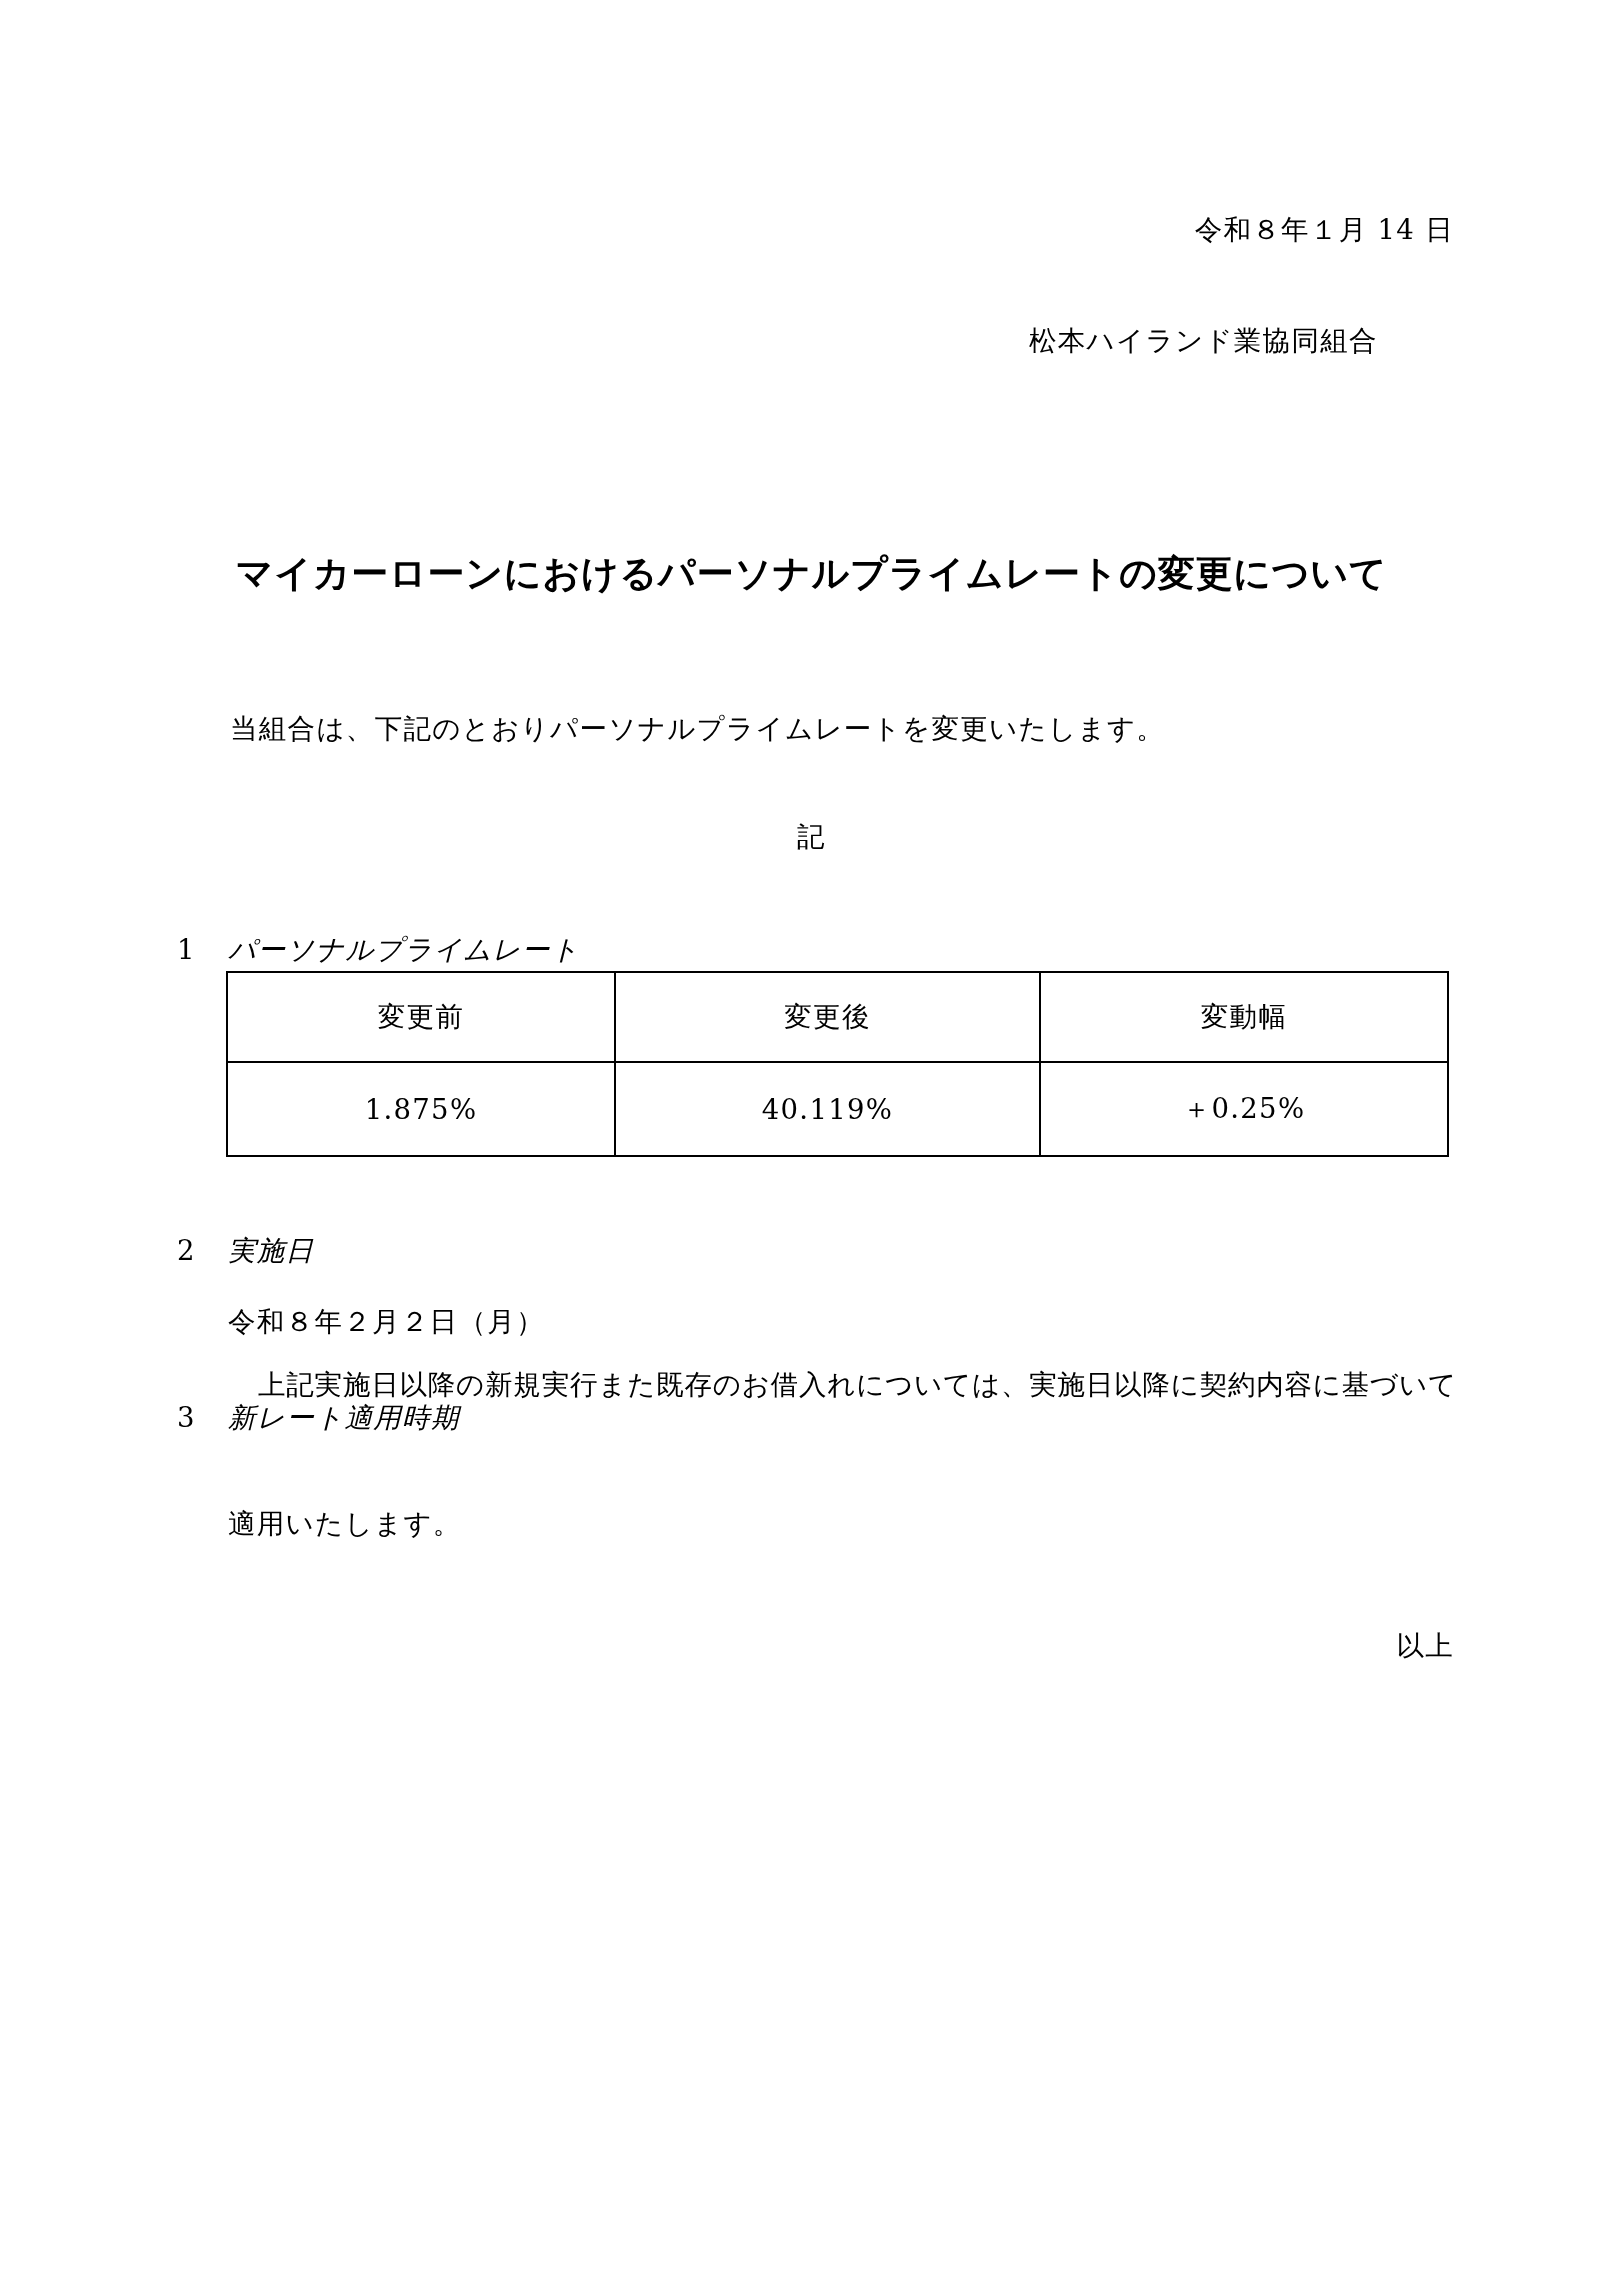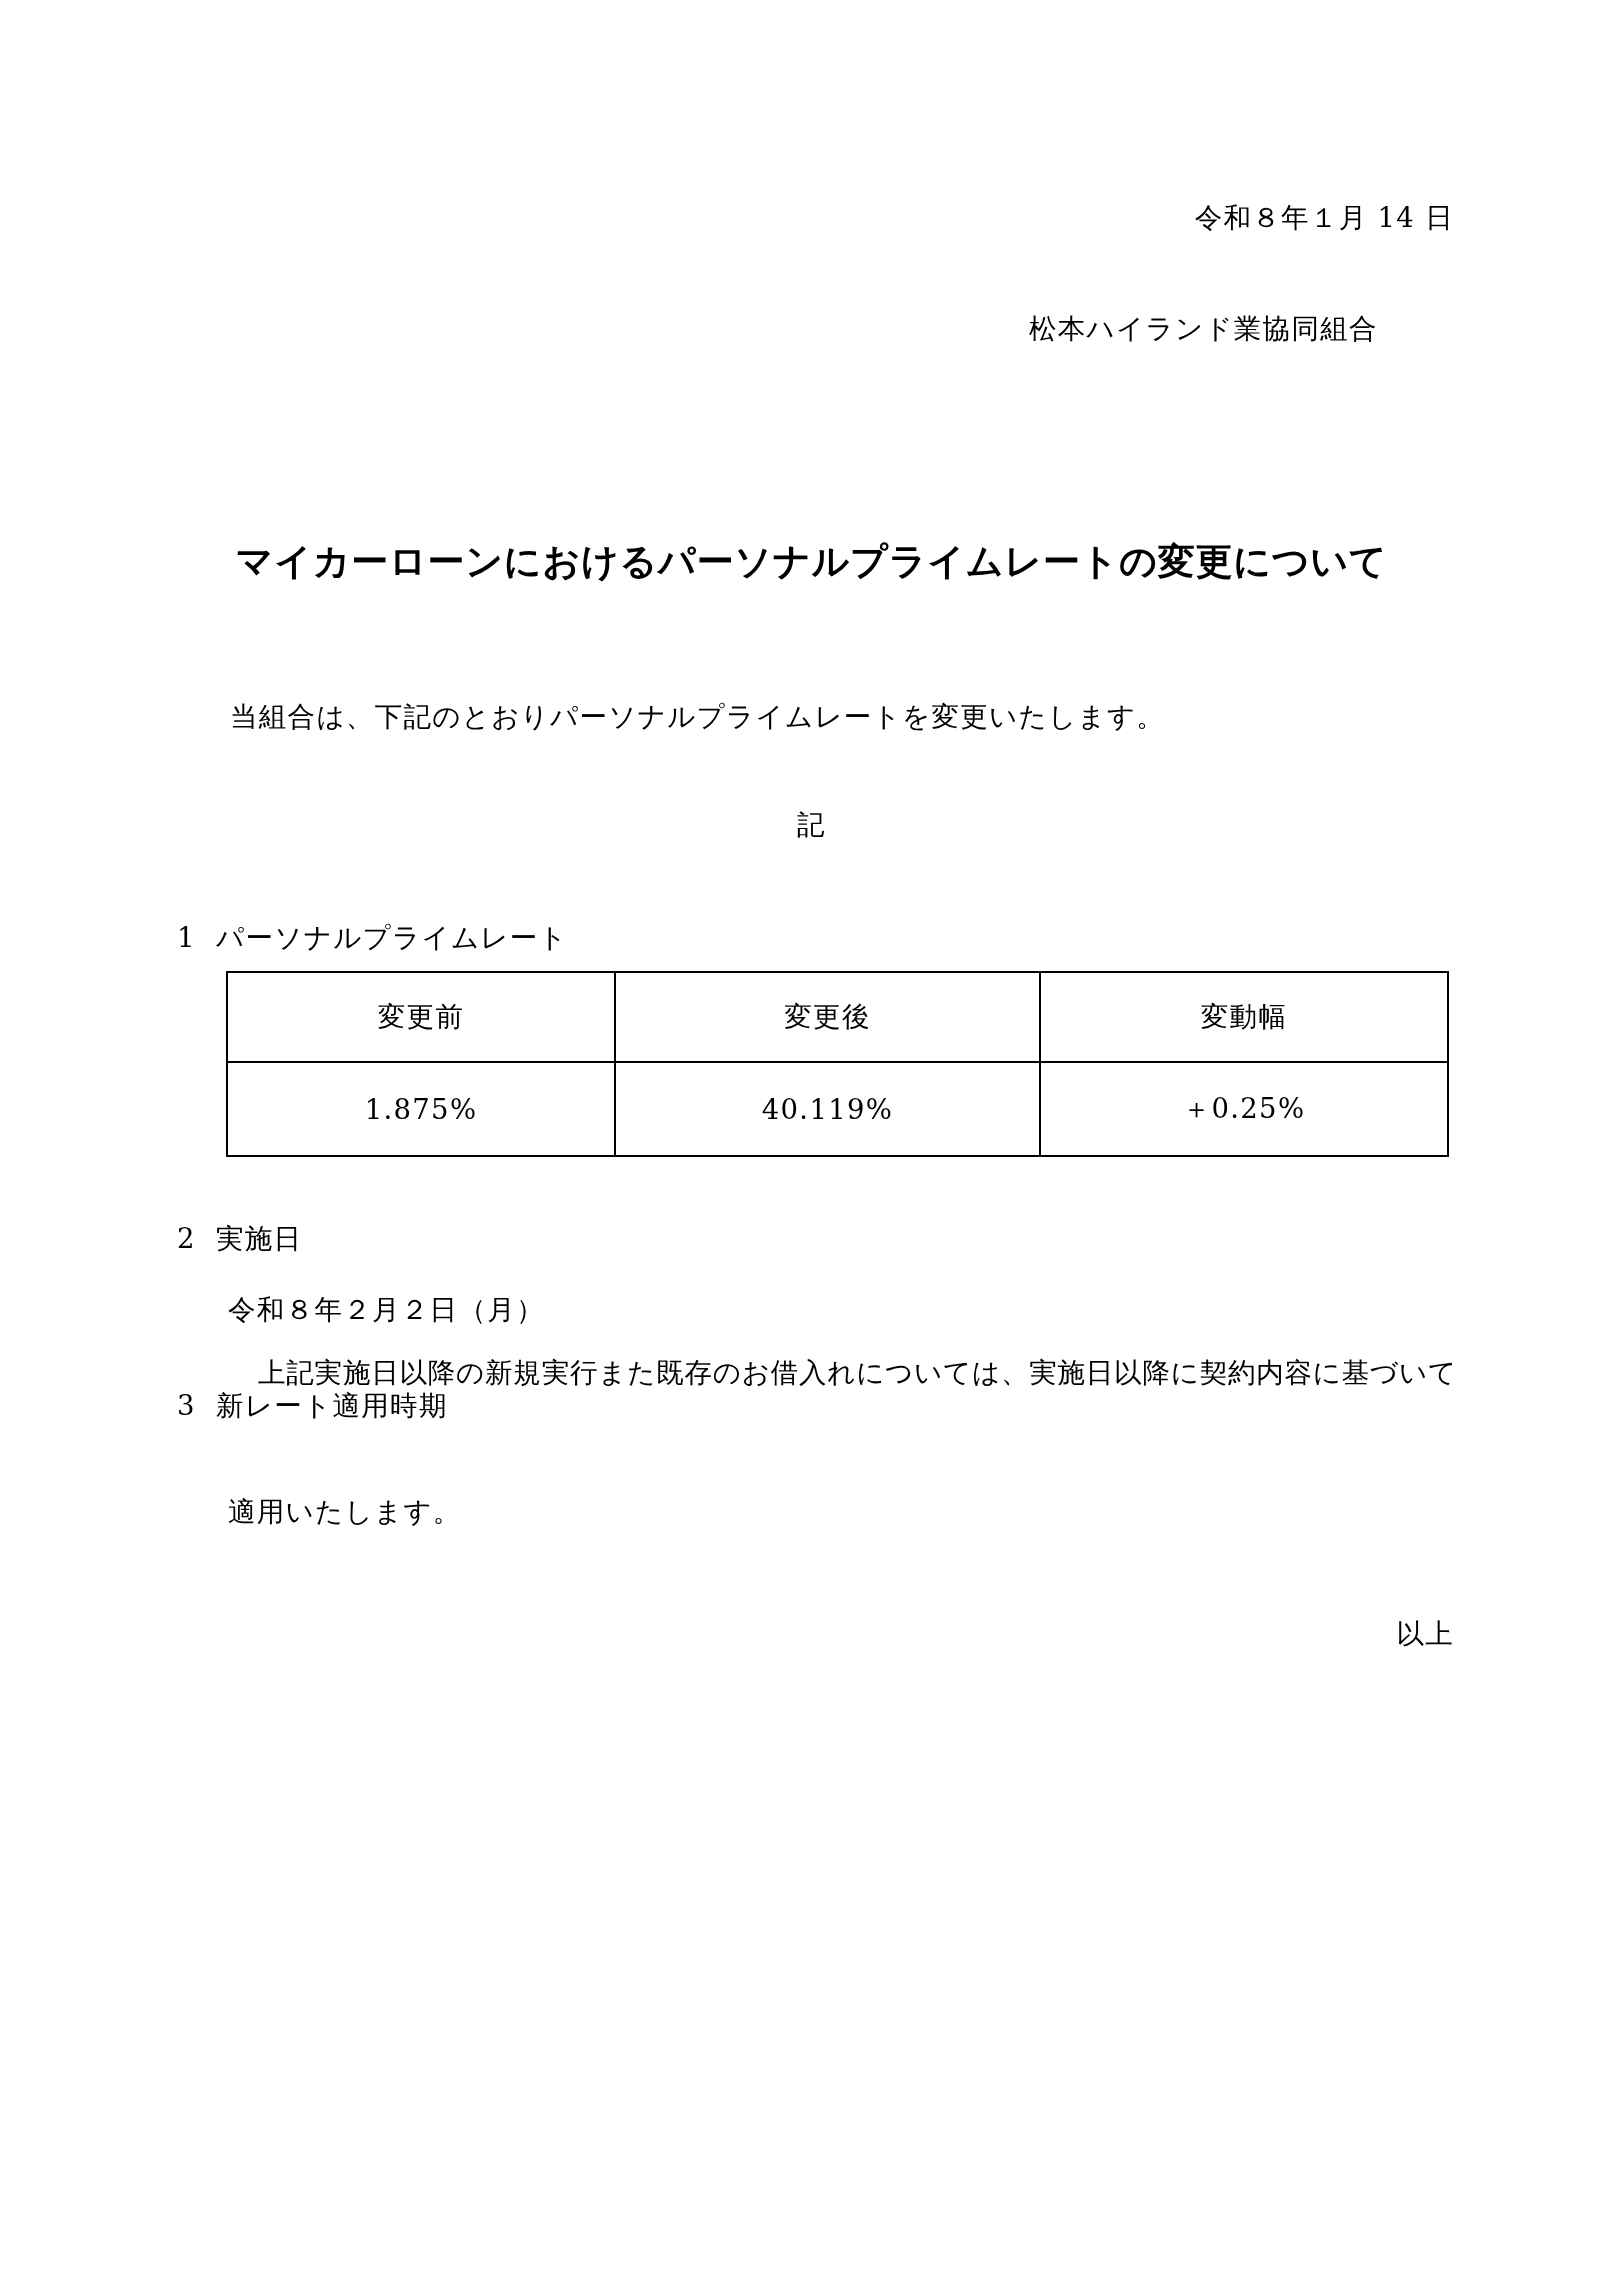--- a/index.html
+++ b/index.html
@@ -8,40 +8,40 @@
       background: #ffffff;
     }
     body {
       width: 1623px;
       height: 2295px;
       position: relative;
       overflow: hidden;
       font-family: "DejaVu Serif", "Liberation Serif", serif;
       color: #000000;
     }
-    .abs { position: absolute; white-space: nowrap; }
+    .abs { position: absolute; white-space: nowrap; margin-top: 12px; }
     .txt { font-size: 27.5px; line-height: 1; letter-spacing: 1.3px; }
 
     #issue-date { right: 169px; top: 204px; }
     #issuer { left: 1029px; top: 315px; }
 
     #doc-title {
       left: 0; width: 1623px; top: 537px;
       text-align: center;
       font-family: "DejaVu Sans", "Liberation Sans", sans-serif;
       font-weight: bold;
       font-size: 37px;
       letter-spacing: 0.7px;
     }
 
     #intro { left: 230px; top: 703px; }
     #ki { left: 0; width: 1623px; text-align: center; top: 811px; }
 
     .sec-num { left: 177px; }
-    .sec-head { left: 216px; }
+    .sec-head { left: 228px; font-style: italic; }
 
     #s1-num, #s1-head { top: 924px; }
 
     #rate-table {
       position: absolute;
       left: 226px;
       top: 971px;
       width: 1221px;
       border-collapse: collapse;
       table-layout: fixed;

